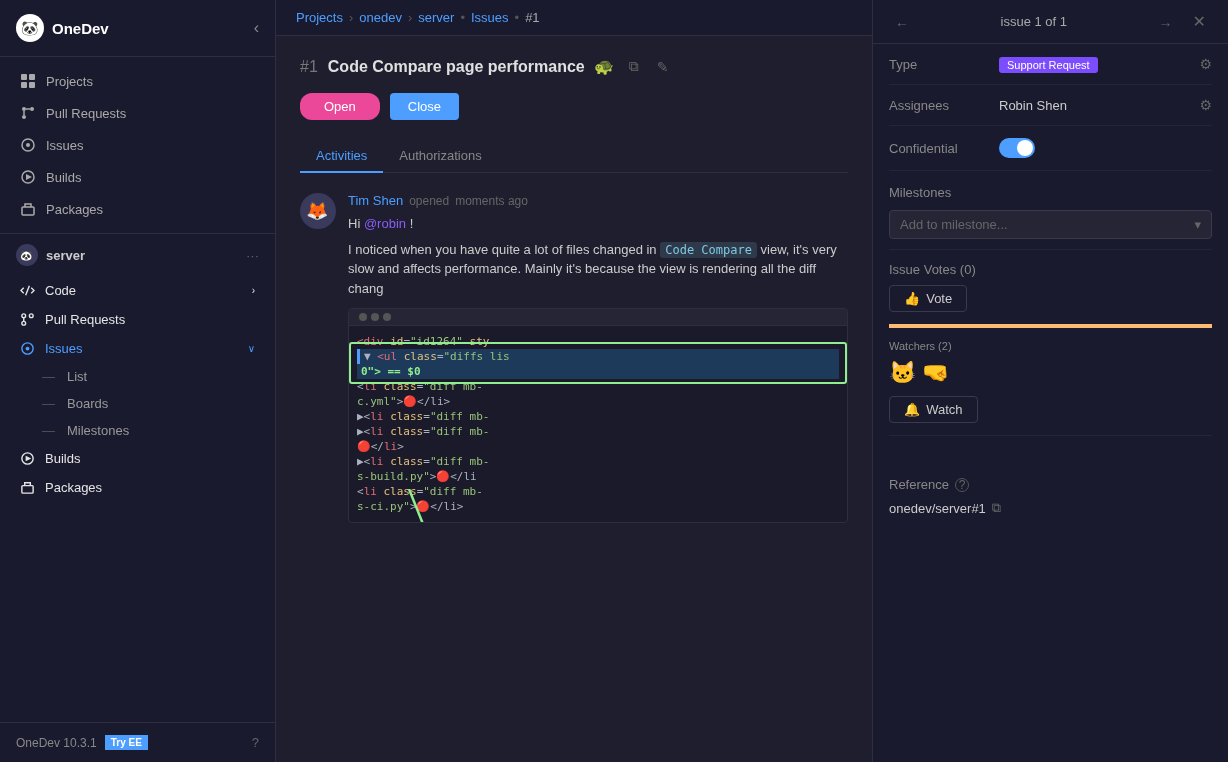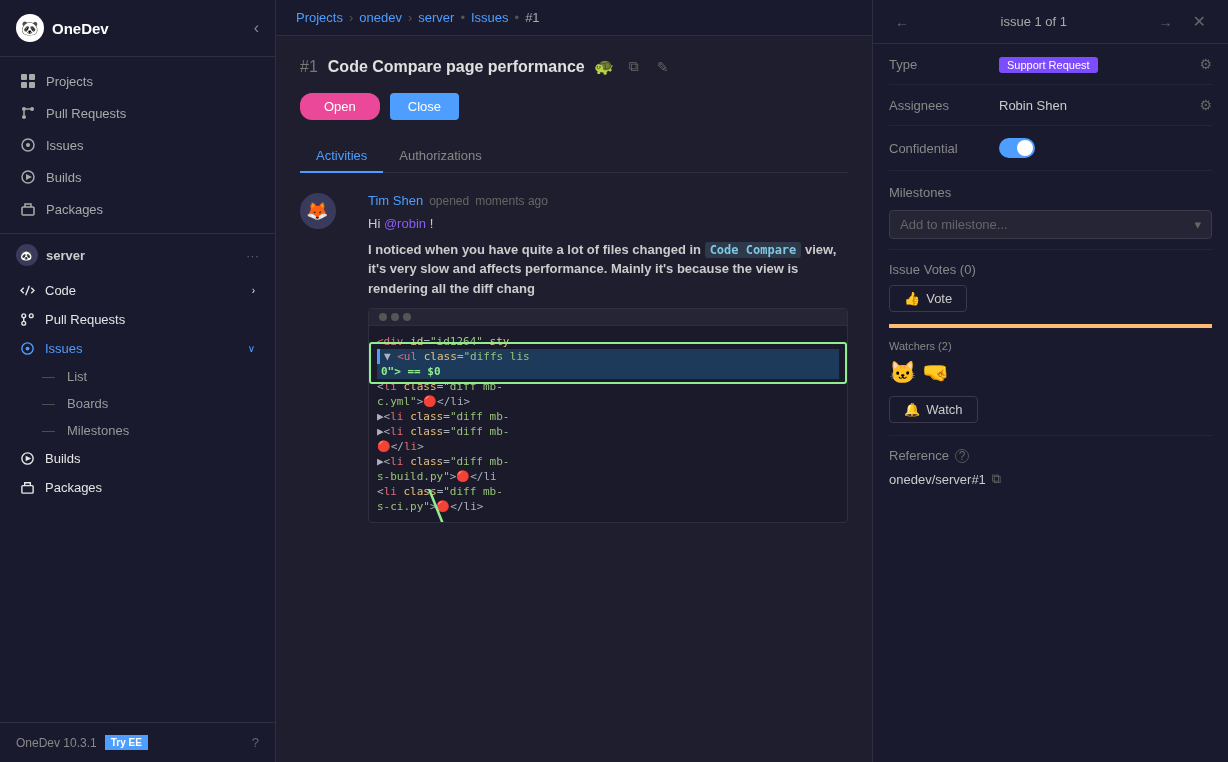--- a/index.html
+++ b/index.html
@@ -154,21 +154,21 @@
     .tab.active { color: #4d9eff; border-bottom-color: #4d9eff; }
 
     .activity-item {
       display: flex; gap: 12px; margin-bottom: 16px;
     }
     .avatar {
       width: 36px; height: 36px; border-radius: 50%; background: #3a3a5c;
       flex-shrink: 0; display: flex; align-items: center; justify-content: center;
       font-size: 18px;
     }
-    .activity-content { flex: 1; margin-left: 20px; }
+    .activity-content { flex: 1; }
     .activity-header { display: flex; align-items: center; gap: 6px; margin-bottom: 6px; }
     .activity-author { color: #4d9eff; font-weight: 500; }
     .activity-meta { color: #666; font-size: 12px; }
     .activity-text { color: #ccc; line-height: 1.5; font-size: 13px; }
     .mention { color: #8b5cf6; }
     .code-inline {
       background: #2e3a4a; color: #7ec8e3; font-family: monospace;
       padding: 1px 5px; border-radius: 3px; font-size: 12px;
     }
 
@@ -289,21 +289,21 @@
     .watch-btn {
       background: none; border: 1px solid #3a3a4a;
       color: #ccc; padding: 5px 14px;
       border-radius: 4px; cursor: pointer; font-size: 13px;
       display: flex; align-items: center; gap: 6px;
     }
 
     .reference-section { padding: 12px 0; }
     .reference-title {
       color: #888; font-size: 13px; margin-bottom: 8px;
-      display: flex; align-items: center; gap: 6px;
+      display: flex; align-items: center; gap: 6px; margin-top: 29px;
     }
     .ref-value {
       display: flex; align-items: center; gap: 6px;
       color: #ccc; font-size: 13px;
     }
     .copy-btn {
       background: none; border: none; color: #666; cursor: pointer; font-size: 13px;
     }
 
     svg.icon { width: 15px; height: 15px; fill: currentColor; }
@@ -469,21 +469,21 @@
         <div class="activity-header">
           <span class="activity-author">Tim Shen</span>
           <span class="activity-meta">opened</span>
           <span class="activity-meta">moments ago</span>
         </div>
         <div class="activity-text">
           <span>Hi</span>
           <span class="mention">@robin</span>
           <span>!</span>
         </div>
-        <div class="activity-text" style="margin-top:6px;font-weight:bold;">
+        <div class="activity-text" style="margin-top:6px;">
           <span>I noticed when you have quite a lot of files changed in</span>
           <span class="code-inline">Code Compare</span>
           <span>view, it's very slow and affects performance. Mainly it's because the view is rendering all the diff chang</span>
         </div>
 
         <div class="code-block">
           <div class="code-block-header">
             <div class="code-block-dots">
               <div class="dot"></div>
               <div class="dot"></div>

